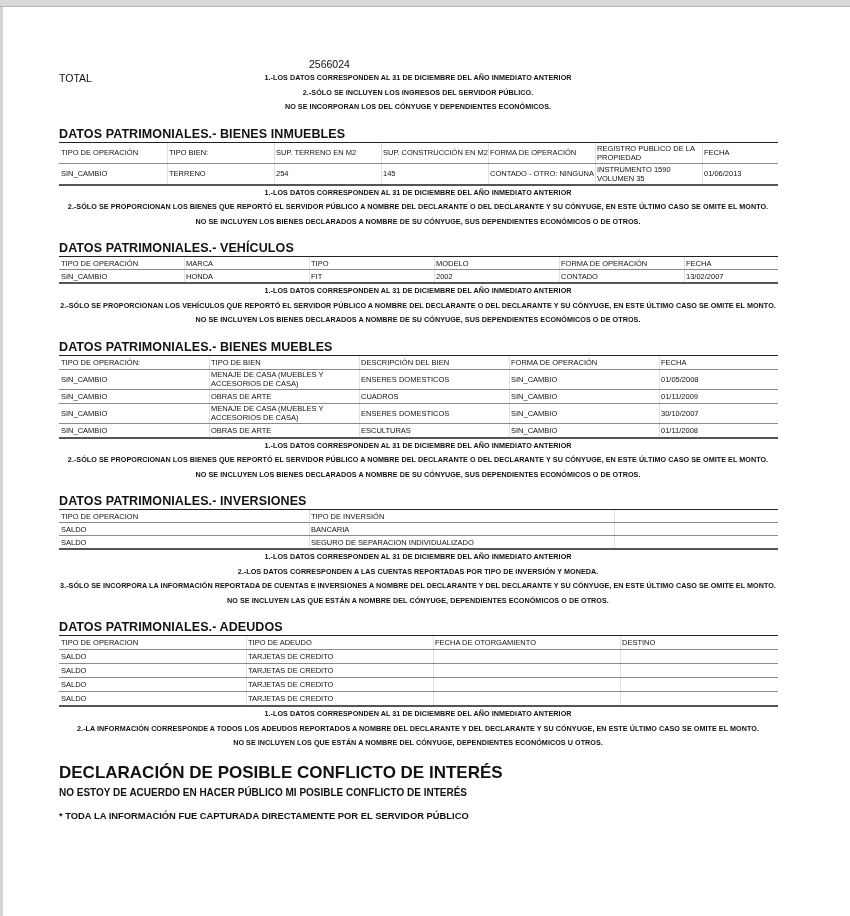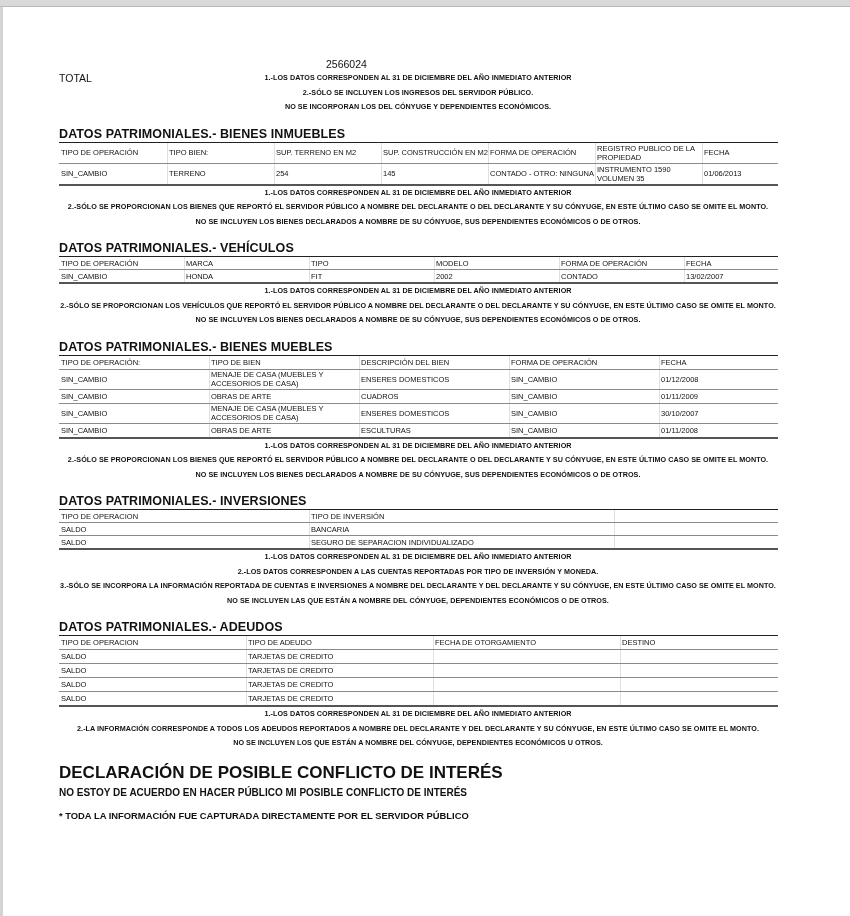--- a/index.html
+++ b/index.html
@@ -16,21 +16,21 @@
     }
     .leftbar {
       position: absolute; left: 0; top: 7px; width: 3px; height: 909px;
       background: #d4d4d4;
     }
     .page {
       position: absolute; left: 59px; top: 58px; width: 718px;
     }
     .total-row { position: relative; height: 14px; font-size: 10.5px; }
     .total-row .label { position: absolute; left: 0; top: 0; margin-top: 14px; }
-    .total-row .value { position: absolute; left: 250px; top: 0; margin-left: 17px; }
+    .total-row .value { position: absolute; left: 250px; top: 0; }
     .note {
       font-size: 7.2px; font-weight: bold; line-height: 8.5px;
       margin: 0; padding: 3px 0 3px 0;
       letter-spacing: 0.05px;
       text-align: center;
     }
     .section-title {
       font-size: 12.5px; font-weight: bold; margin: 0;
       padding-top: 12px; padding-bottom: 1px; letter-spacing: 0.1px;
     }
@@ -176,21 +176,21 @@
         <th>TIPO DE BIEN</th>
         <th>DESCRIPCIÓN DEL BIEN</th>
         <th>FORMA DE OPERACIÓN</th>
         <th>FECHA</th>
       </tr>
       <tr class="r-mue-tall">
         <td>SIN_CAMBIO</td>
         <td>MENAJE DE CASA (MUEBLES Y ACCESORIOS DE CASA)</td>
         <td>ENSERES DOMESTICOS</td>
         <td>SIN_CAMBIO</td>
-        <td>01/12/2008</td>
+        <td>01/05/2008</td>
       </tr>
       <tr class="r-mue">
         <td>SIN_CAMBIO</td>
         <td>OBRAS DE ARTE</td>
         <td>CUADROS</td>
         <td>SIN_CAMBIO</td>
         <td>01/11/2009</td>
       </tr>
       <tr class="r-mue-tall">
         <td>SIN_CAMBIO</td>

